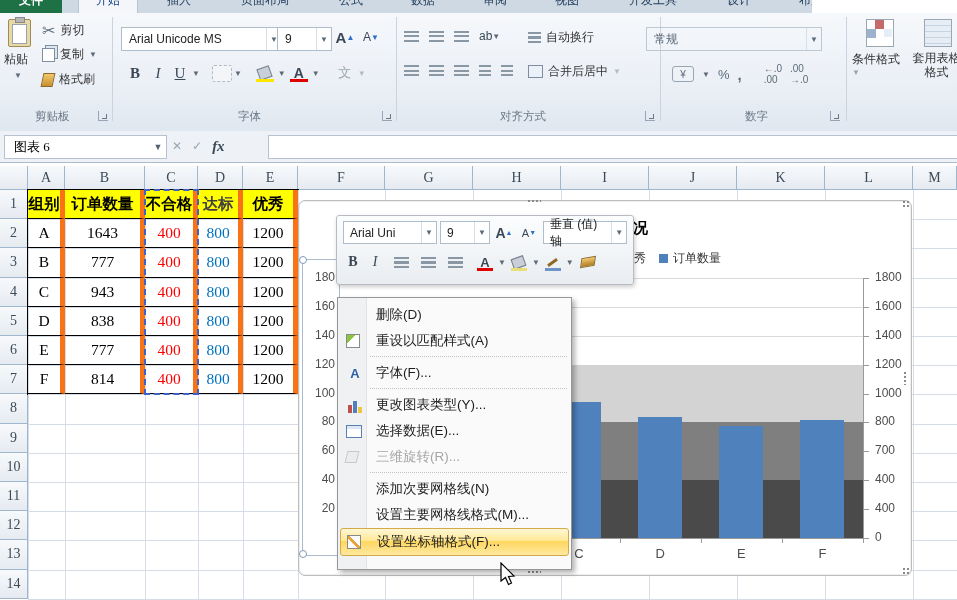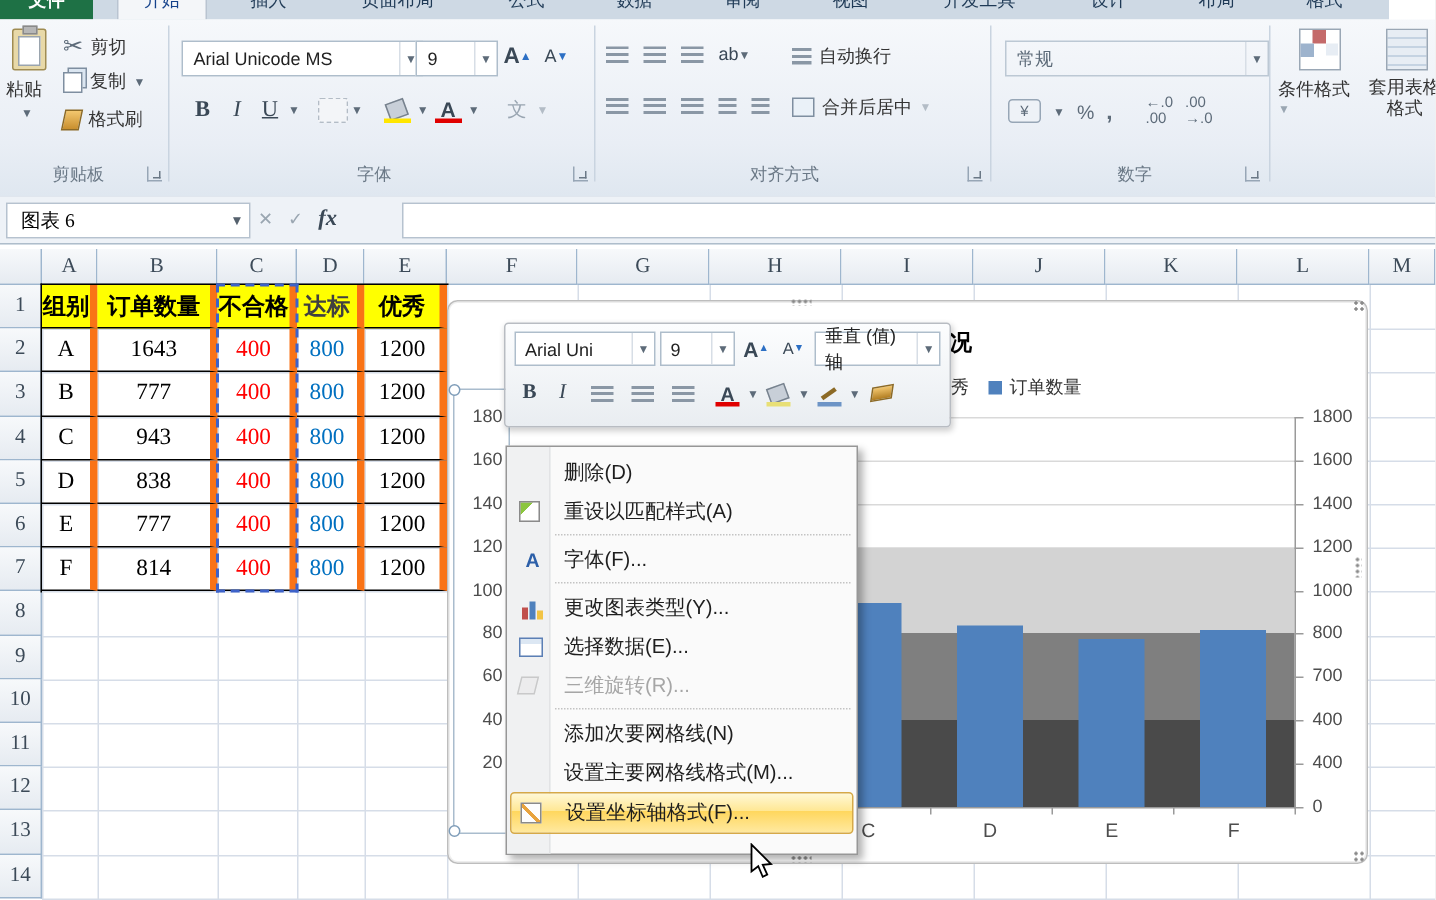--- a/index.html
+++ b/index.html
@@ -1,20 +1,20 @@
 <!DOCTYPE html>
 <html><head>
 <meta charset="utf-8">
 <style>
   html,body{margin:0;padding:0;background:#e8e8e8;}
   #app{position:relative;width:957px;height:600px;overflow:hidden;background:#fff;
        font-family:"Liberation Sans",sans-serif;-webkit-font-smoothing:antialiased;}
   .abs{position:absolute;}
   
-  #tabstrip{left:0;top:0;width:926px;height:13px;background:#ced9e4;overflow:hidden;z-index:5;}
+  #tabstrip{left:0;top:0;width:812px;height:13px;background:#ced9e4;overflow:hidden;z-index:5;}
   .tab{position:absolute;top:-13px;height:26px;line-height:26px;font-size:12px;color:#1f3a56;text-align:center;}
   .tab.active{background:#f4f6f9;border-left:1px solid #b9c4d1;border-right:1px solid #b9c4d1;color:#15428b;}
   .tab.file{background:#1e7145;color:#fff;font-weight:bold;}
   #ribbon{left:0;top:13px;width:957px;height:118px;background:linear-gradient(#f6f8fb,#e9eef5 70%,#dfe7f0);
           border-bottom:1px solid #b7c3d1;z-index:5;}
   .gsep{position:absolute;top:4px;height:104px;width:1px;background:#c9d4e0;}
   .glabel{position:absolute;top:96px;font-size:11.5px;color:#6a7886;}
   .launcher{position:absolute;top:98px;width:9px;height:9px;border:1px solid #97a6b6;border-top:none;border-right:none;}
   .launcher:after{content:"";position:absolute;right:1px;bottom:1px;width:4px;height:4px;border-right:1.5px solid #6a7886;border-bottom:1.5px solid #6a7886;}
   .rbtn-label{font-size:12px;color:#333;}
@@ -161,21 +161,21 @@
     </div>
     <div class="abs" style="left:528px;top:50px;display:flex;align-items:center;gap:5px;">
       <span style="display:inline-block;width:13px;height:11px;border:1px solid #7e8ea0;background:#eaf1f8;"></span>
       <span class="rbtn-label">合并后居中</span>
         <span class="mini" style="color:#b3bcc6;">▼</span>
     </div>
     <div class="glabel" style="left:500px;">对齐方式</div>
     <div class="launcher" style="left:645px;"></div>
     <div class="gsep" style="left:660px;"></div>
 
-    <div class="combo abs" style="left:670px;top:14px;width:167px;height:22px;padding-left:7px;background:transparent;border-color:#bcc8d4;">
+    <div class="combo abs" style="left:646px;top:14px;width:167px;height:22px;padding-left:7px;background:transparent;border-color:#bcc8d4;">
       <span style="color:#5d6b79;">常规</span>
         <span class="arr">▼</span>
     </div>
     <div class="abs" style="left:672px;top:50px;display:flex;align-items:center;gap:8px;color:#5d6b79;">
       <span style="display:inline-flex;width:20px;height:14px;border:1px solid #97a6b6;border-radius:3px;background:#eef2f7;align-items:center;justify-content:center;font-size:10px;">¥</span>
       <span class="mini">▼</span>
       <span style="font-size:13px;">%</span>
       <span style="font-size:15px;font-weight:bold;">,</span>
       <span style="width:6px;"></span>
       <span style="font-size:10px;">←.0<br>.00</span>

